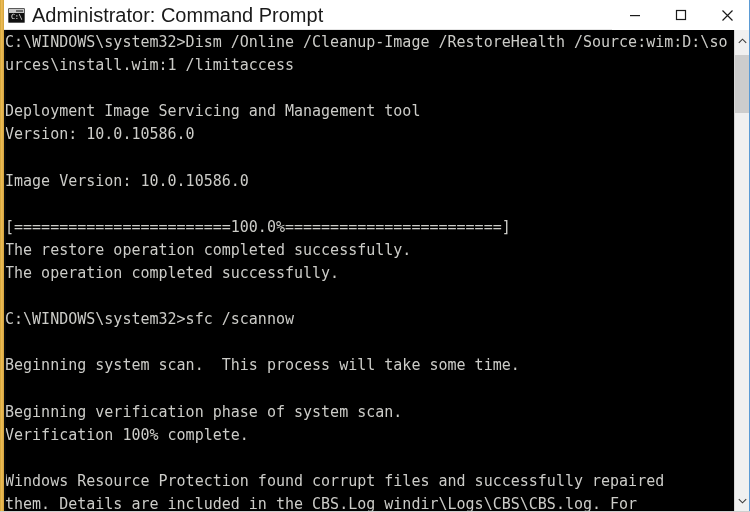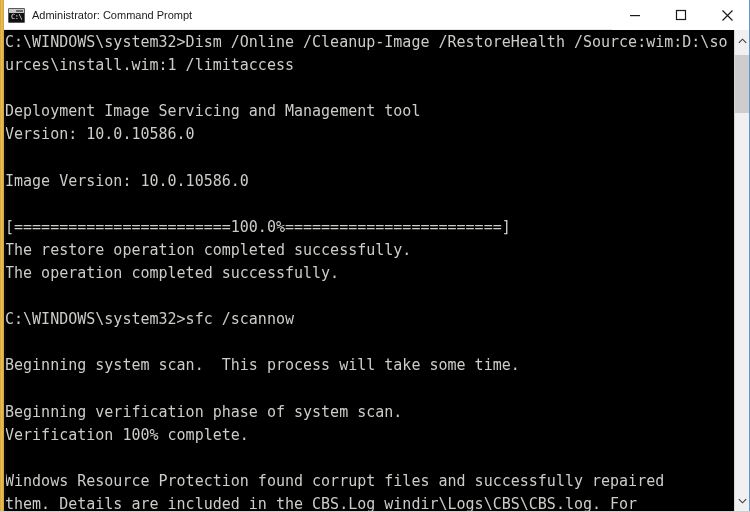--- a/index.html
+++ b/index.html
@@ -97,21 +97,21 @@
     left: 2px;
     top: 4px;
     font-family: "DejaVu Sans Mono", monospace;
     font-size: 7px;
     line-height: 9px;
     color: #e8e8e8;
     letter-spacing: -0.5px;
   }
   #titlebar-title {
     font-family: "Liberation Sans", sans-serif;
-    font-size: 11px;
+    font-size: 20px;
     color: #1a1a1a;
     white-space: nowrap;
     line-height: 30px;
   }
 
   #window-controls {
     position: absolute;
     right: 0;
     top: 0;
     height: 30px;

